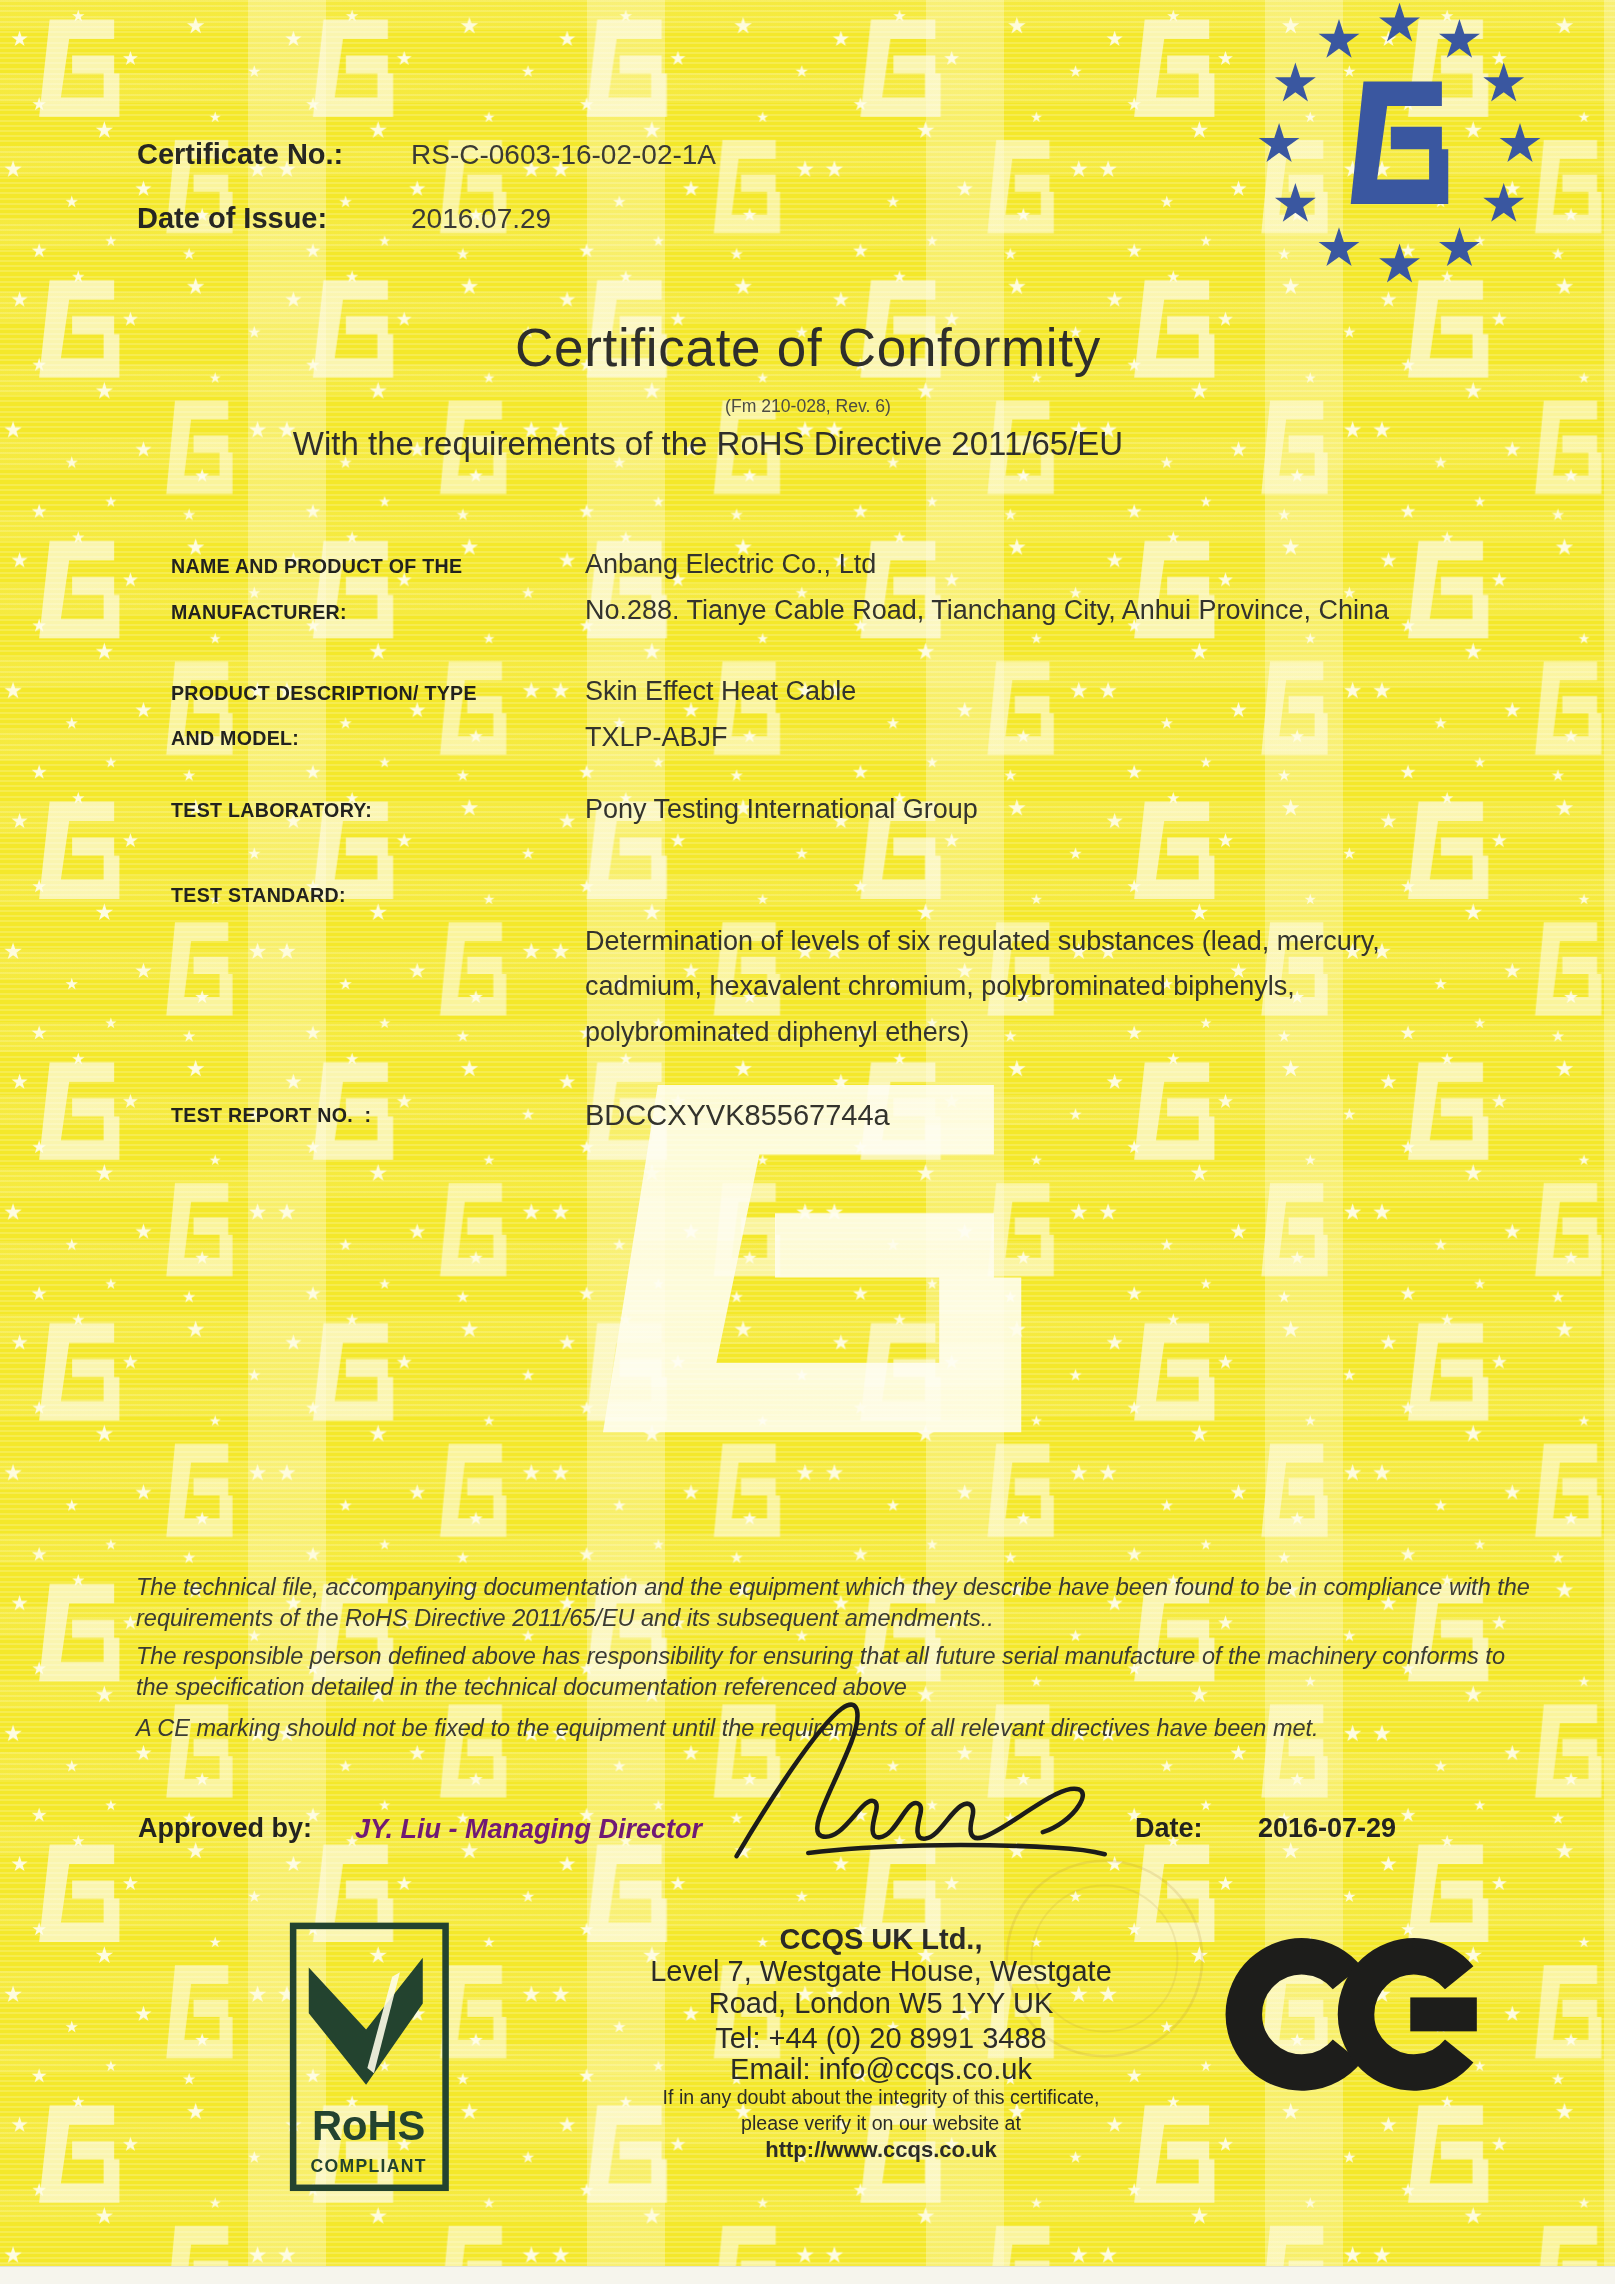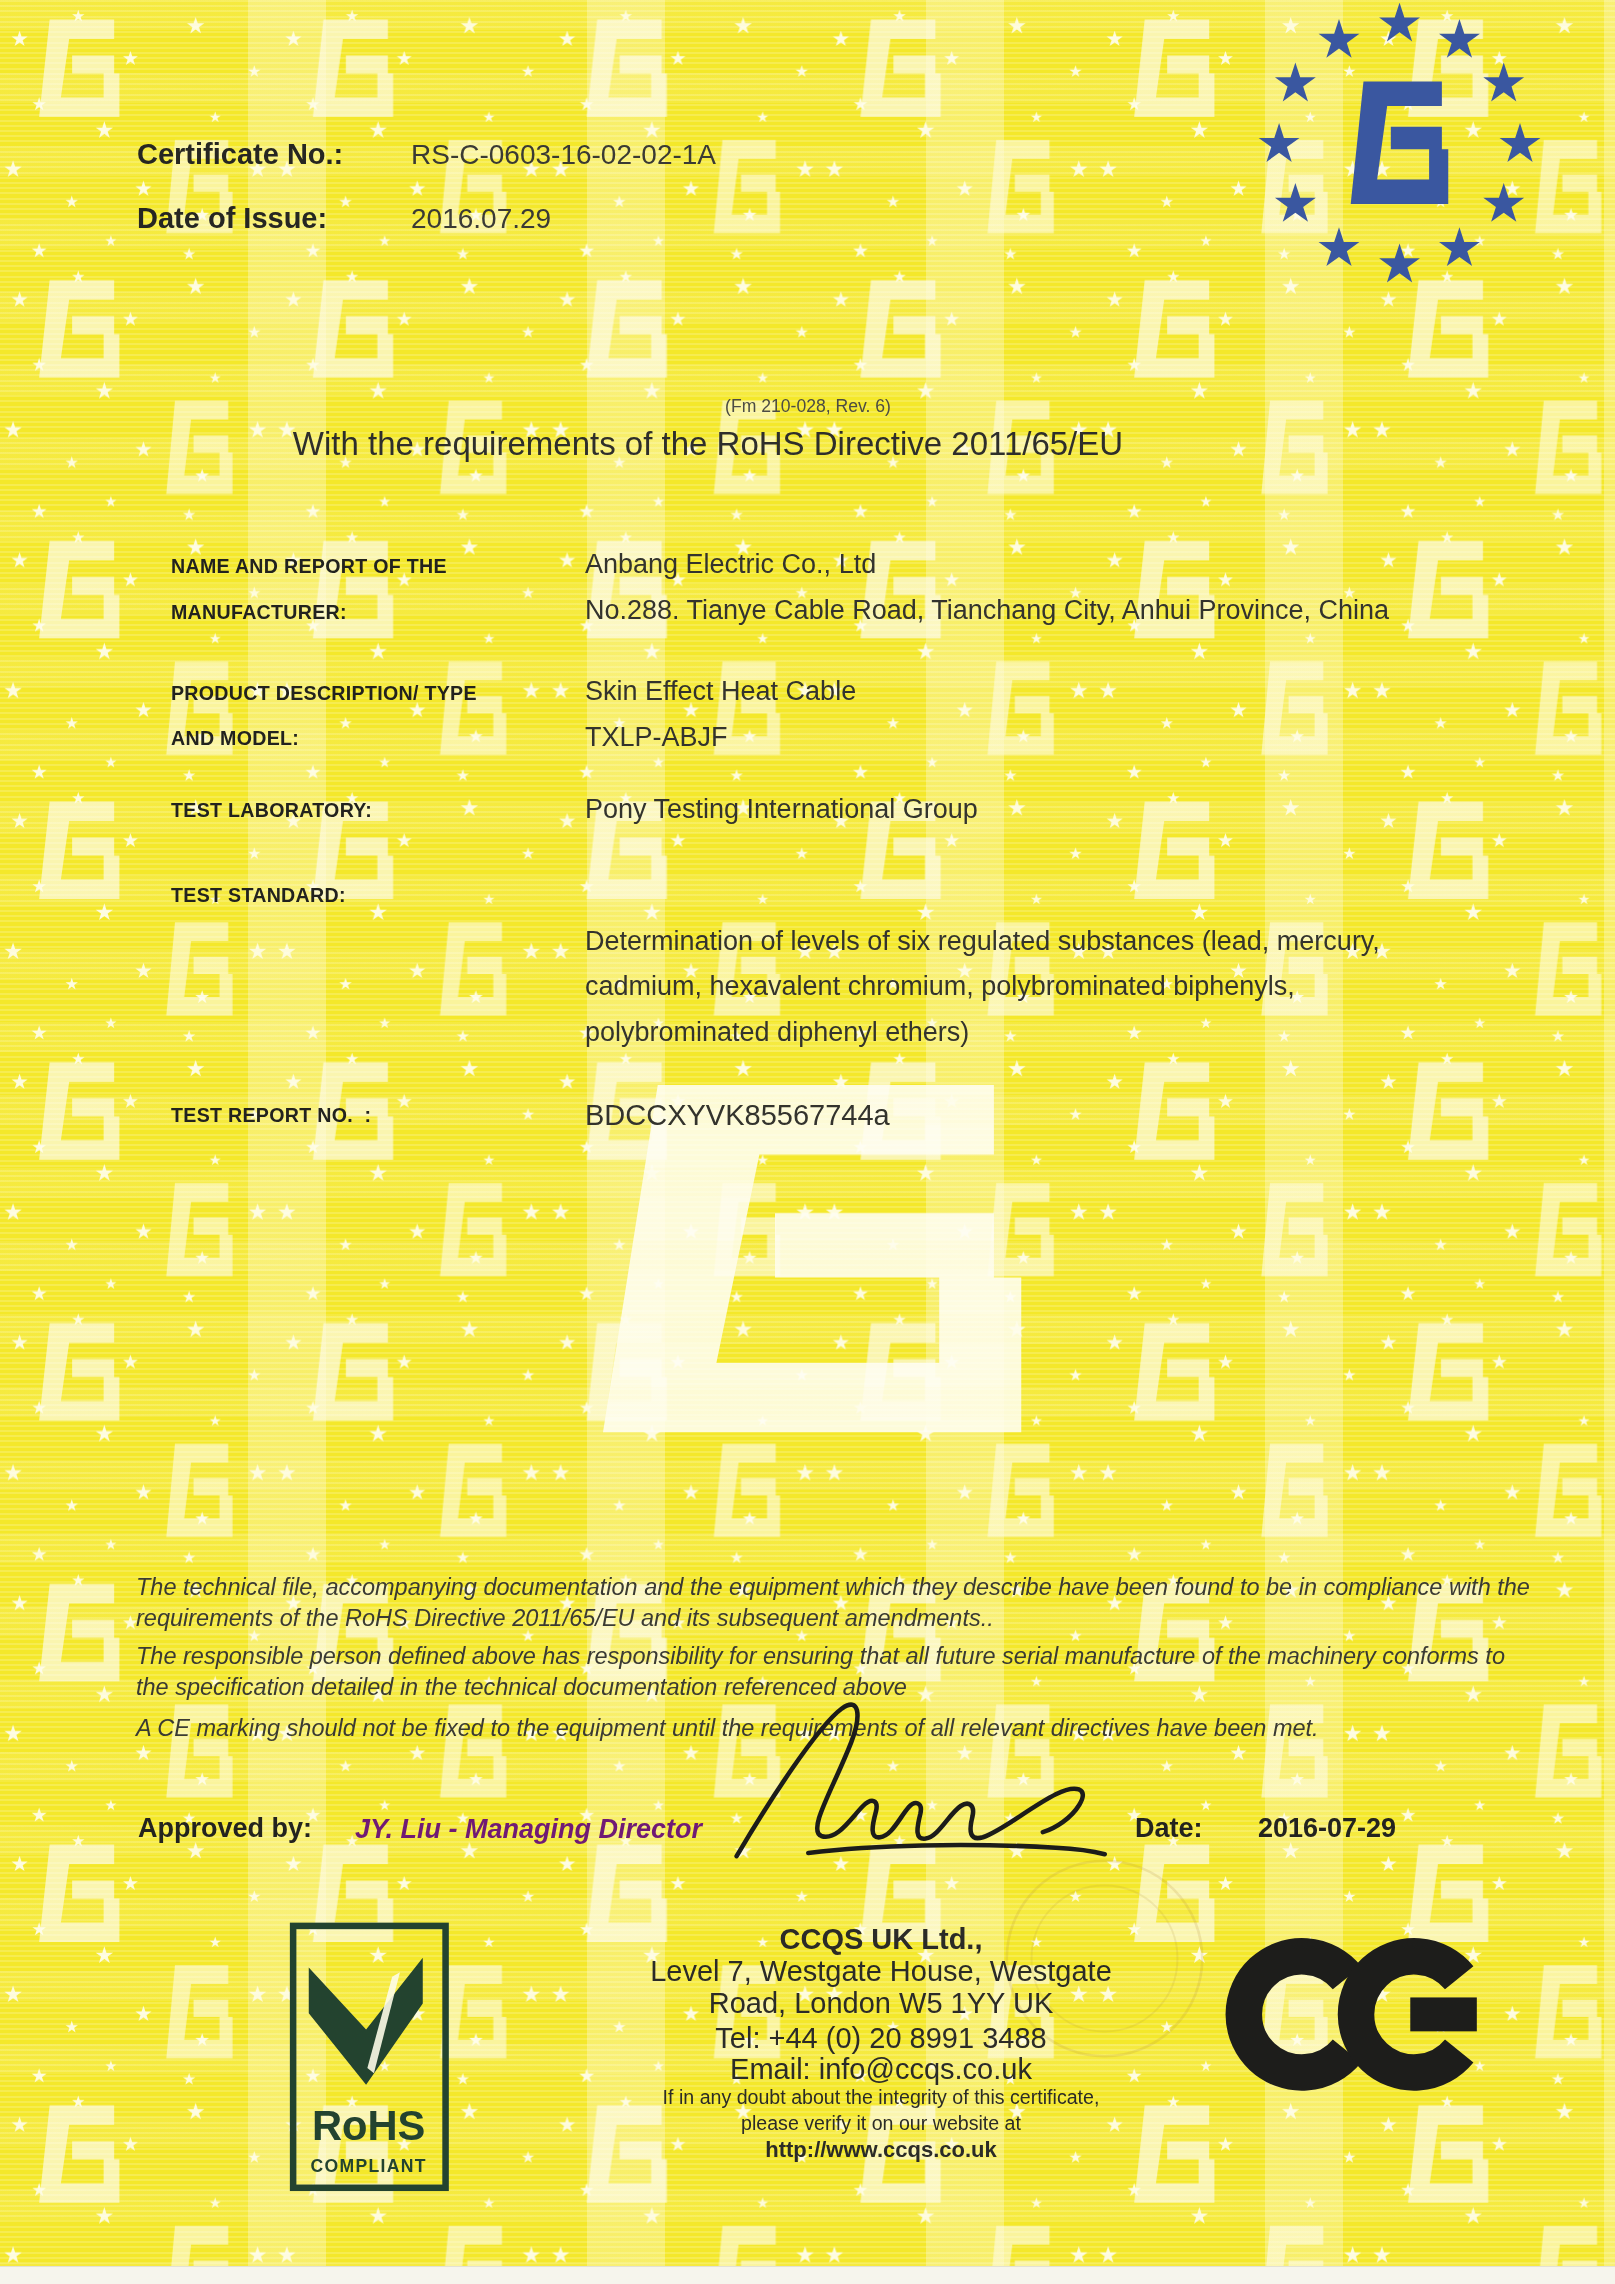--- a/index.html
+++ b/index.html
@@ -108,24 +108,25 @@
       <use href="#star-eu" transform="translate(129,57) scale(33)"></use>
       <path d="M14,0 L100,0 L100,26 L40,26 L29,104 L86,104 L86,72 L107,72 L107,130 L0,130 Z M44,48 L100,48 L100,72 L44,72 Z" transform="translate(147,120) scale(1.4,1.45)"></path>
     </g>
   </svg>
 
   <div class="abs content hdr-lbl" style="left:137px;top:138px;">Certificate No.:</div>
   <div class="abs content hdr-val" style="left:411px;top:139px;">RS-C-0603-16-02-02-1A</div>
   <div class="abs content hdr-lbl" style="left:137px;top:202px;">Date of Issue:</div>
   <div class="abs content hdr-val" style="left:411px;top:203px;">2016.07.29</div>
 
+  <div class="abs content title" style="top:317px;">Certificate of Conformity</div>
   <div class="abs content formref" style="top:396px;">(Fm 210-028, Rev. 6)</div>
   <div class="abs content subtitle" style="top:425px;">With the requirements of the RoHS Directive 2011/65/EU</div>
 
-  <div class="abs content lbl" style="top:555px;">NAME AND REPORT OF THE</div>
+  <div class="abs content lbl" style="top:555px;">NAME AND PRODUCT OF THE</div>
   <div class="abs content lbl" style="top:601px;">MANUFACTURER:</div>
   <div class="abs content val" style="top:549px;">Anbang Electric Co., Ltd</div>
   <div class="abs content val" style="top:595px;">No.288. Tianye Cable Road, Tianchang City, Anhui Province, China</div>
 
   <div class="abs content lbl" style="top:682px;">PRODUCT DESCRIPTION/ TYPE</div>
   <div class="abs content lbl" style="top:727px;">AND MODEL:</div>
   <div class="abs content val" style="top:676px;">Skin Effect Heat Cable</div>
   <div class="abs content val" style="top:722px;">TXLP-ABJF</div>
 
   <div class="abs content lbl" style="top:799px;">TEST LABORATORY:</div>

